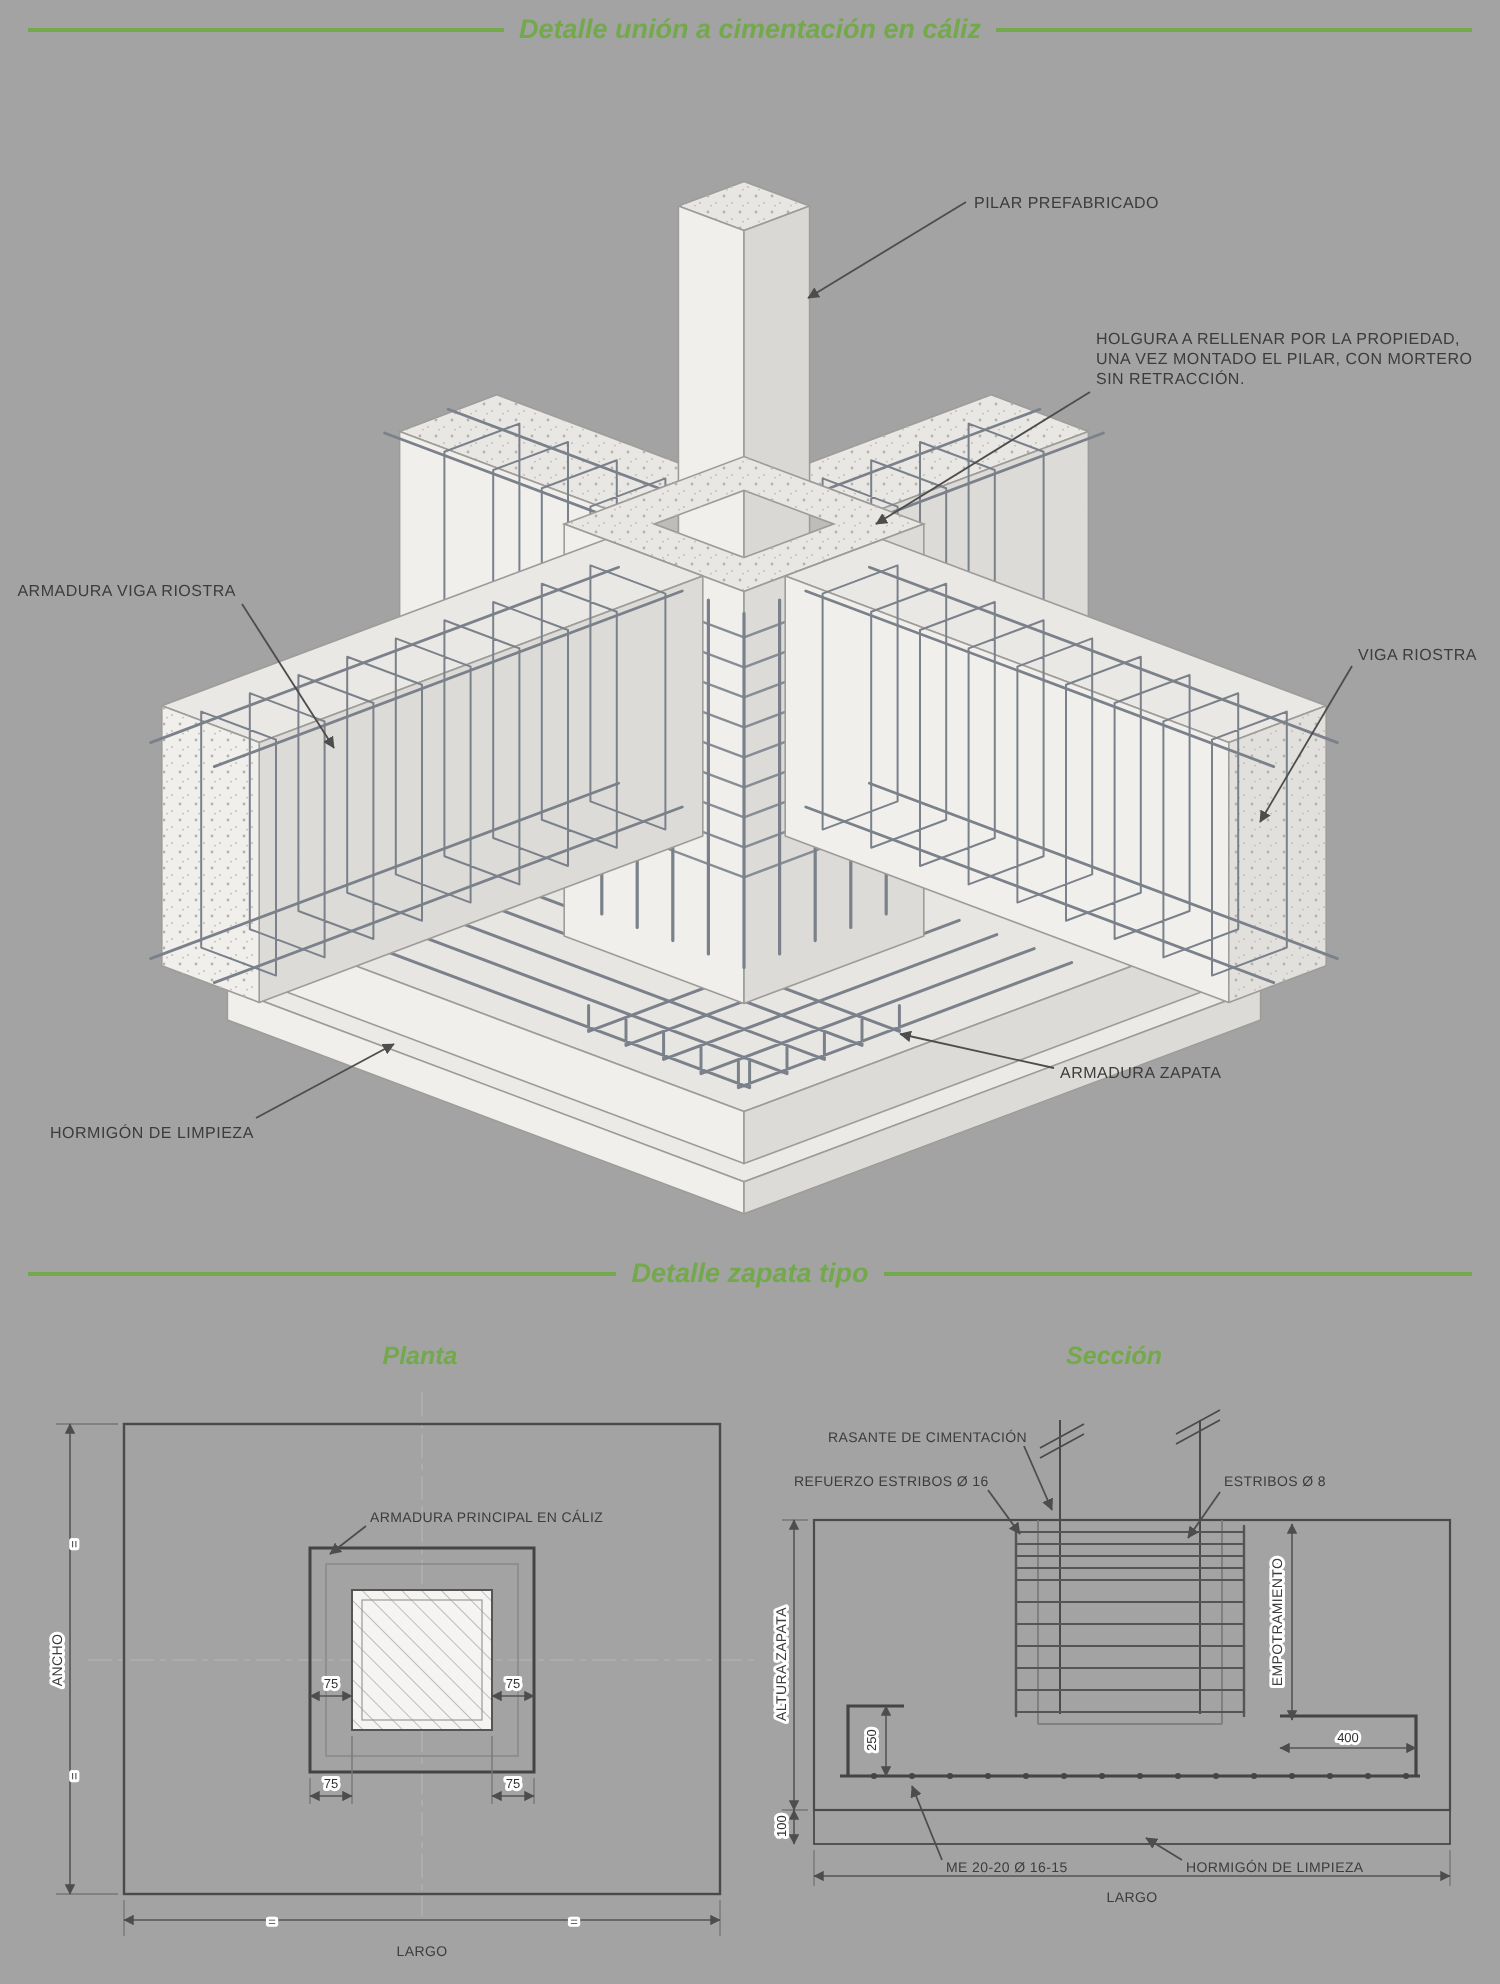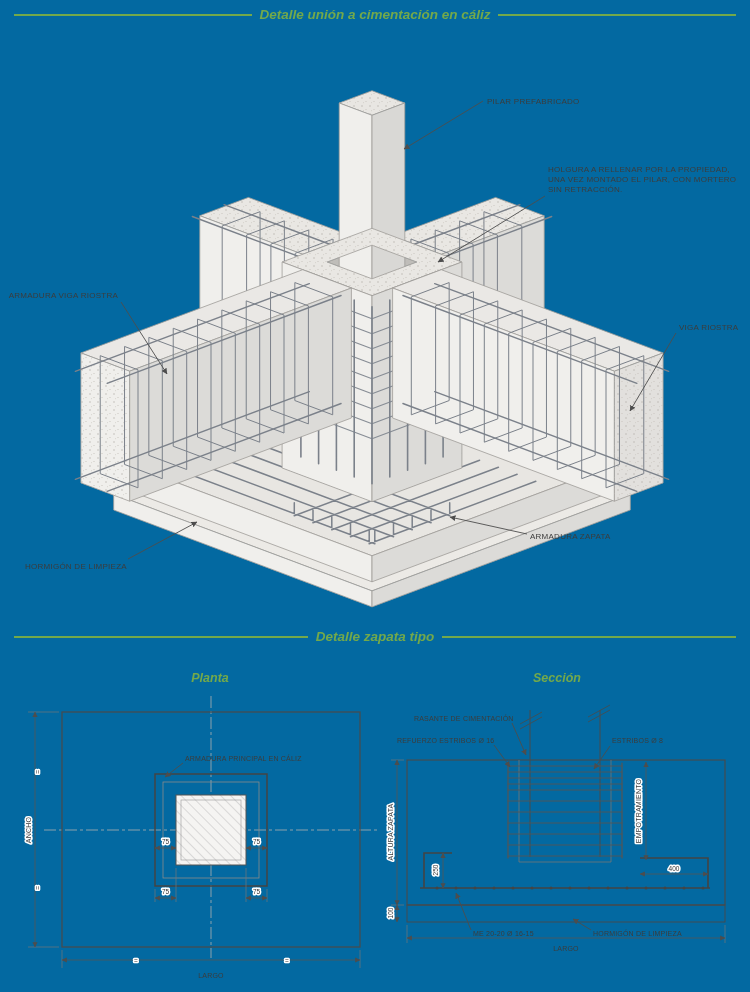--- a/index.html
+++ b/index.html
@@ -1,16 +1,16 @@
 <!DOCTYPE html>
 <html><head>
 <meta charset="utf-8">
 <style>
   html,body{margin:0;padding:0;background:#ffffff;}
-  .canvas{position:relative;width:750px;height:992px;background:#0369a1;overflow:hidden;
+  .canvas{position:relative;width:750px;height:992px;background:#a3a3a3;overflow:hidden;
           font-family:"Liberation Sans",sans-serif;}
   svg{display:block;}
   svg text{font-family:"Liberation Sans",sans-serif;fill:#3c3c3c;}
   .t1{font-size:13.5px;font-style:italic;font-weight:bold;fill:#73a94b;text-anchor:middle;}
   .t2{font-size:12.5px;font-style:italic;font-weight:bold;fill:#73a94b;text-anchor:middle;}
   .lbl{font-size:8px;letter-spacing:.25px;}
   .lbs{font-size:7px;letter-spacing:.2px;}
   .dim{font-size:6.5px;fill:#333;}
   .mid{text-anchor:middle;}
   .end{text-anchor:end;}

